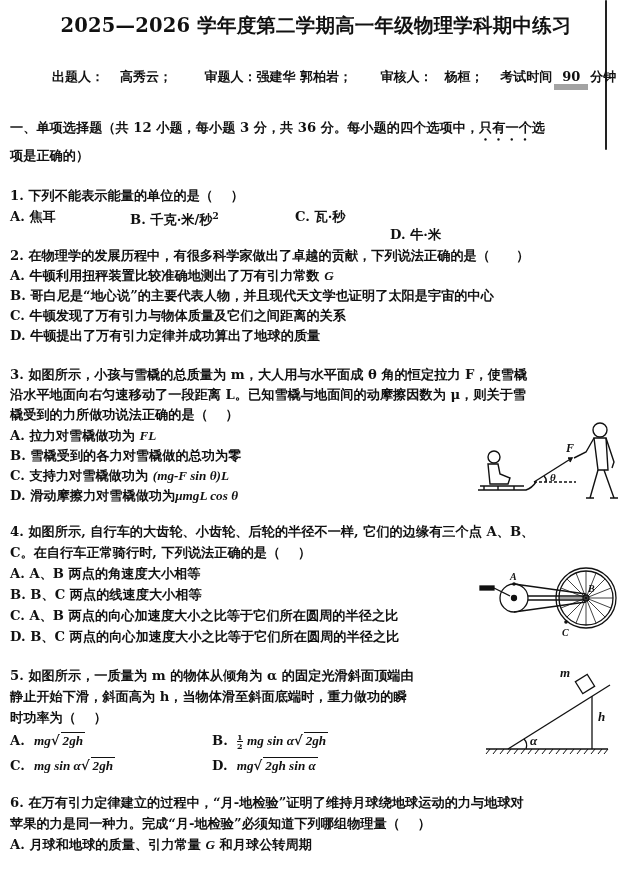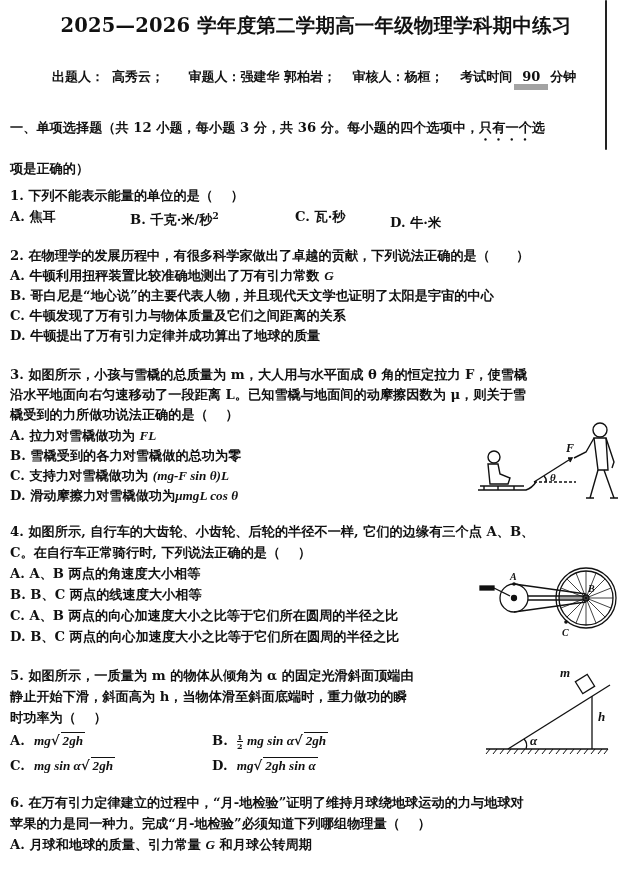--- a/index.html
+++ b/index.html
@@ -36,39 +36,39 @@
 </head>
 <body>
 
 <div class="page">
 
   <div class="edge-line"></div>
 
   <div class="title">2025—2026 学年度第二学期高一年级物理学科期中练习</div>
 
   <div class="authors">
-    <span><span style="margin:0">出题人：</span><span style="margin:8px">高秀云；</span></span>
+    <span><span style="margin:0">出题人：</span><span style="margin:16px">高秀云；</span></span>
     <span><span style="margin:0">审题人：</span><span style="margin:0">强建华 郭柏岩；</span></span>
-    <span><span style="margin:0">审核人：</span><span style="margin:0">杨桓；</span></span>
+    <span><span style="margin:12px">审核人：</span><span style="margin:0">杨桓；</span></span>
     <span style="margin:0"><span style="margin:0">考试时间</span><span class="time-val">90</span><span style="margin:0">分钟</span></span>
   </div>
 
   <div class="line" style="top:118px;">
     <span>一、单项选择题（共 12 小题，每小题 3 分，共 36 分。每小题的四个选项中，</span><span class="emph-dots">只有一个</span><span>选</span>
   </div>
-  <div class="line" style="top:159px;">项是正确的）</div>
+  <div class="line" style="top:146px;">项是正确的）</div>
 
   <div class="line" style="top:186px;">
     <span>1.</span>
     <span>下列不能表示能量的单位的是（　 ）</span>
   </div>
   <div class="opt-row" style="top:207px; left:10px;"><span>A.</span> <span>焦耳</span></div>
   <div class="opt-row" style="top:207px; left:130px;"><span>B.</span> <span>千克·米/秒</span><sup>2</sup></div>
   <div class="opt-row" style="top:207px; left:295px;"><span>C.</span> <span>瓦·秒</span></div>
-  <div class="opt-row" style="top:213px; left:390px;"><span>D.</span> <span>牛·米</span></div>
+  <div class="opt-row" style="top:225px; left:390px;"><span>D.</span> <span>牛·米</span></div>
 
   <div class="line" style="top:246px;">
     <span>2.</span>
     <span>在物理学的发展历程中，有很多科学家做出了卓越的贡献，下列说法正确的是（　　）</span>
   </div>
   <div class="line" style="top:266px;"><span>A.</span> <span>牛顿利用扭秤装置比较准确地测出了万有引力常数 </span><i class="m">G</i></div>
   <div class="line" style="top:286px;"><span>B.</span> <span>哥白尼是“地心说”的主要代表人物，并且现代天文学也证明了太阳是宇宙的中心</span></div>
   <div class="line" style="top:306px;"><span>C.</span> <span>牛顿发现了万有引力与物体质量及它们之间距离的关系</span></div>
   <div class="line" style="top:326px;"><span>D.</span> <span>牛顿提出了万有引力定律并成功算出了地球的质量</span></div>
 

